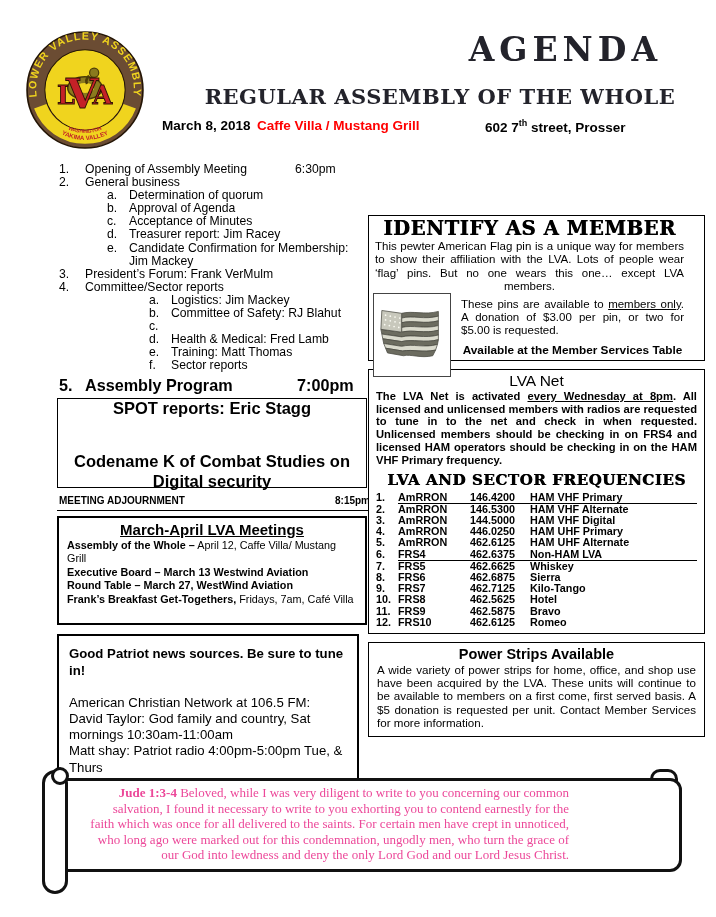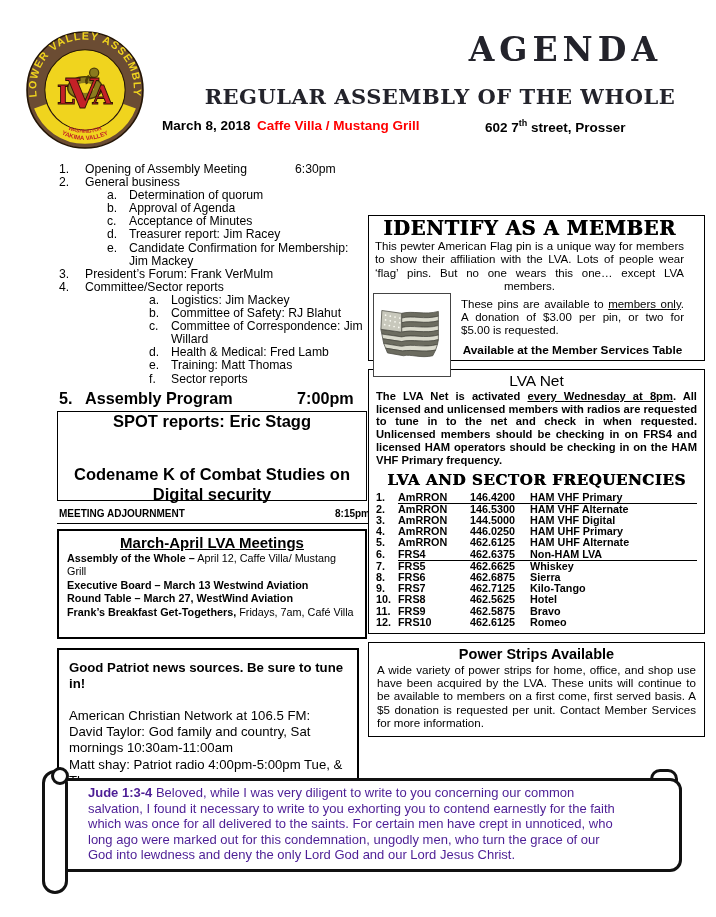--- a/index.html
+++ b/index.html
@@ -88,21 +88,21 @@
   .scroll{left:42px;top:776px;width:640px;height:106px;}
   .scroll-banner{position:absolute;left:10px;right:0;top:2px;bottom:10px;background:#fff;
         border:3.5px solid #111;border-radius:12px;z-index:1;}
   .scroll-roll{position:absolute;left:0;top:-6px;width:20px;height:118px;background:#fff;
         border:3.5px solid #111;border-radius:13px;z-index:3;}
   .scroll-knob{position:absolute;left:9px;top:-9px;width:12px;height:12px;background:#fff;
         border:3px solid #111;border-radius:50%;z-index:4;}
   .scroll-curl{position:absolute;right:4px;top:-7px;width:22px;height:14px;background:#fff;
         border:3px solid #111;border-bottom:none;border-radius:10px 10px 0 0;z-index:0;}
   .scroll-text{position:absolute;left:46px;top:9px;width:74ch;z-index:2;
-        font-family:Liberation Sans, sans-serif;font-size:13px;line-height:15.6px;color:#4c1d95;}
+        font-family:Liberation Serif, serif;font-size:13px;line-height:15.6px;color:#ec4899;text-align:right;}
   .scroll-text .ref{font-weight:bold;}
 </style>
 </head>
 <body>
 
 <div class="page">
 
   <svg class="abs logo" viewBox="0 0 120 120">
     <circle cx="60" cy="60" r="57" fill="#6b4c33" stroke="#241505" stroke-width="1.6"></circle>
     <circle cx="60" cy="60" r="39.5" fill="#f0d41e" stroke="#241505" stroke-width="1"></circle>
@@ -193,21 +193,20 @@
             <span class="st">Logistics: Jim Mackey</span>
           </div>
 
           <div class="srow">
             <span class="sk">b.</span>
             <span class="st">Committee of Safety: RJ Blahut</span>
           </div>
 
           <div class="srow">
             <span class="sk">c.</span>
-            <span class="st">Committee of Correspondence: Jim Willard</span>
           </div>
 
           <div class="srow">
             <span class="sk">d.</span>
             <span class="st">Health &amp; Medical: Fred Lamb</span>
           </div>
 
           <div class="srow">
             <span class="sk">e.</span>
             <span class="st">Training: Matt Thomas</span>

